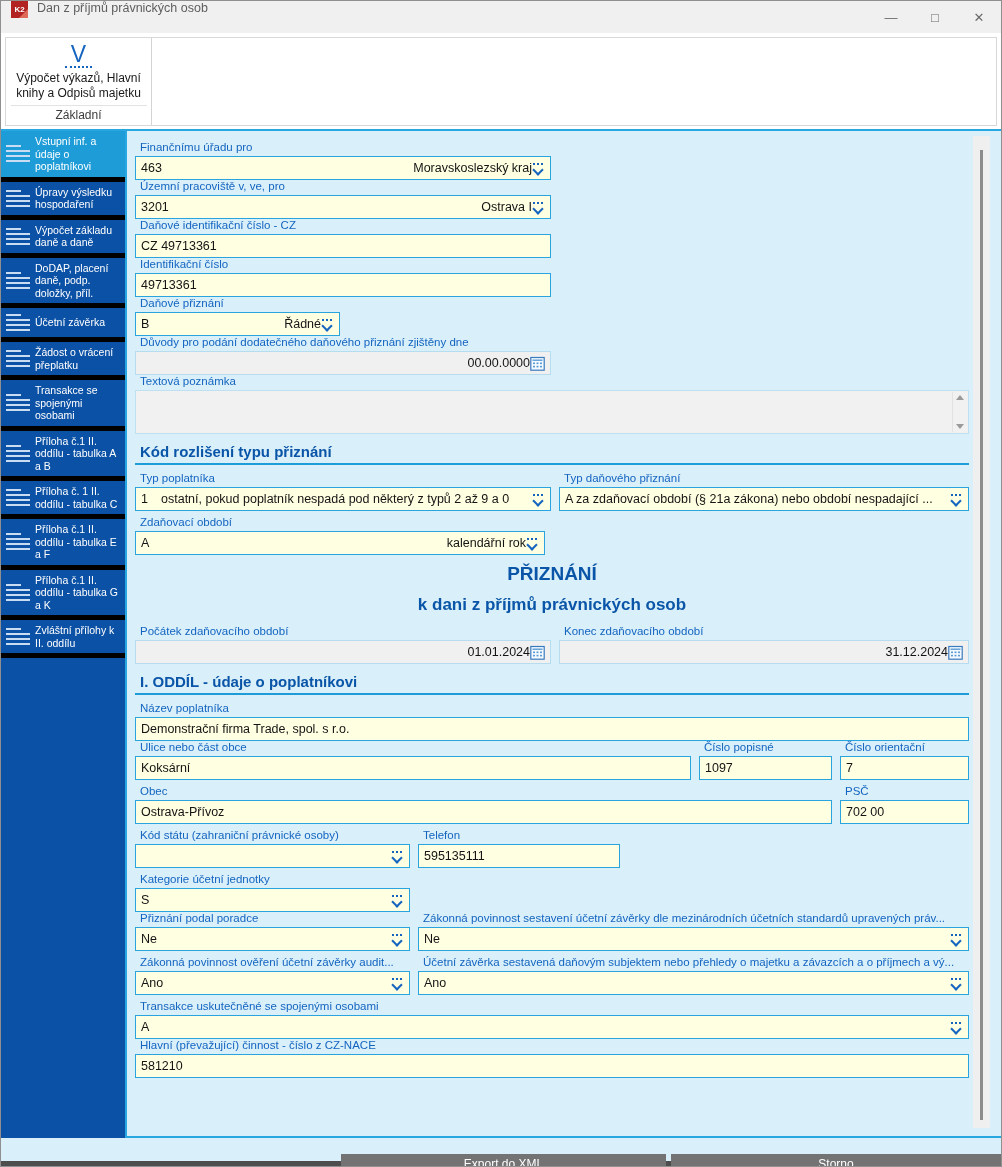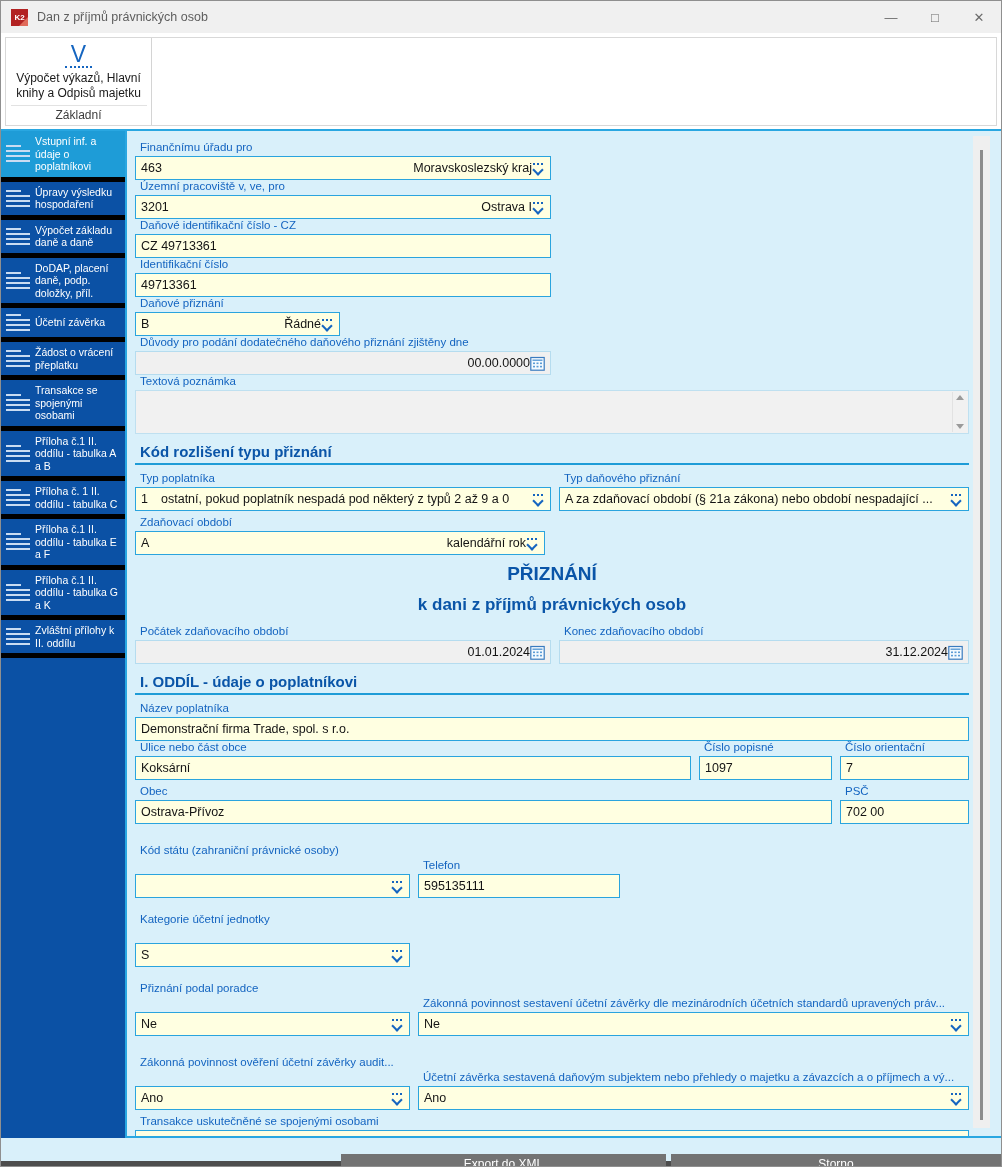--- a/index.html
+++ b/index.html
@@ -3,21 +3,21 @@
 <meta charset="utf-8">
 <style>
   * { box-sizing: border-box; margin: 0; padding: 0; }
   html,body { width:1002px; height:1167px; }
   body { font-family: "Liberation Sans", sans-serif; background:#FFF; }
 
   .window { width:1002px; height:1167px; border:1px solid #8F8F8F; background:#FFF;
             display:flex; flex-direction:column; overflow:hidden; }
 
   
-  .titlebar { height:32px; background:#F0F0F0; display:flex; align-items:center;
+  .titlebar { height:32px; background:#F0F0F0; display:flex; align-items:flex-start;
               padding:0 0 0 10px; flex:0 0 32px; }
   .app-icon { width:17px; height:17px; background:#B22222; position:relative;
               display:flex; align-items:center; justify-content:center; margin-right:9px; }
   .app-icon span { color:#FFF; font-size:8px; font-weight:bold; z-index:2; }
   .app-icon::after { content:""; position:absolute; right:0; bottom:0; width:0; height:0;
               border-left:9px solid transparent; border-bottom:9px solid #E06A5A; }
   .titlebar-text { color:#5E5E5E; font-size:12.5px; }
   .win-controls { margin-left:auto; display:flex; height:100%; }
   .win-btn { width:44px; height:100%; display:flex; align-items:center; justify-content:center;
              color:#6B6B6B; font-size:13px; cursor:default; }
@@ -65,21 +65,21 @@
   .box { height:24px; background:#FFFFE1; border:1px solid #2AA4DE; display:flex;
          align-items:center; padding:0 5px; font-size:12.5px; color:#141414; }
   .box.disabled { background:#F0F0F0; border-color:#B5DCEF; }
   .box .code { }
   .box .tail { margin-left:auto; display:flex; align-items:center; }
 
   .w-full  { width:834px; }
   .w-halfL { width:416px; }
   .w-halfR { width:410px; }
   .w-205   { width:205px; }
-  .w-275   { width:275px;margin-top:15px; }
+  .w-275   { width:275px; }
   .w-202   { width:202px; }
   .w-556   { width:556px; }
   .w-133   { width:133px; }
   .w-129   { width:129px; }
   .w-697   { width:697px; }
 
   
   .dd-icon { width:13px; height:14px; position:relative; flex:0 0 13px; cursor:pointer; }
   .dd-icon::before { content:""; position:absolute; top:2px; left:1px; width:2px; height:2px;
                      background:#1565C0; box-shadow:4px 0 #1565C0, 8px 0 #1565C0; }

